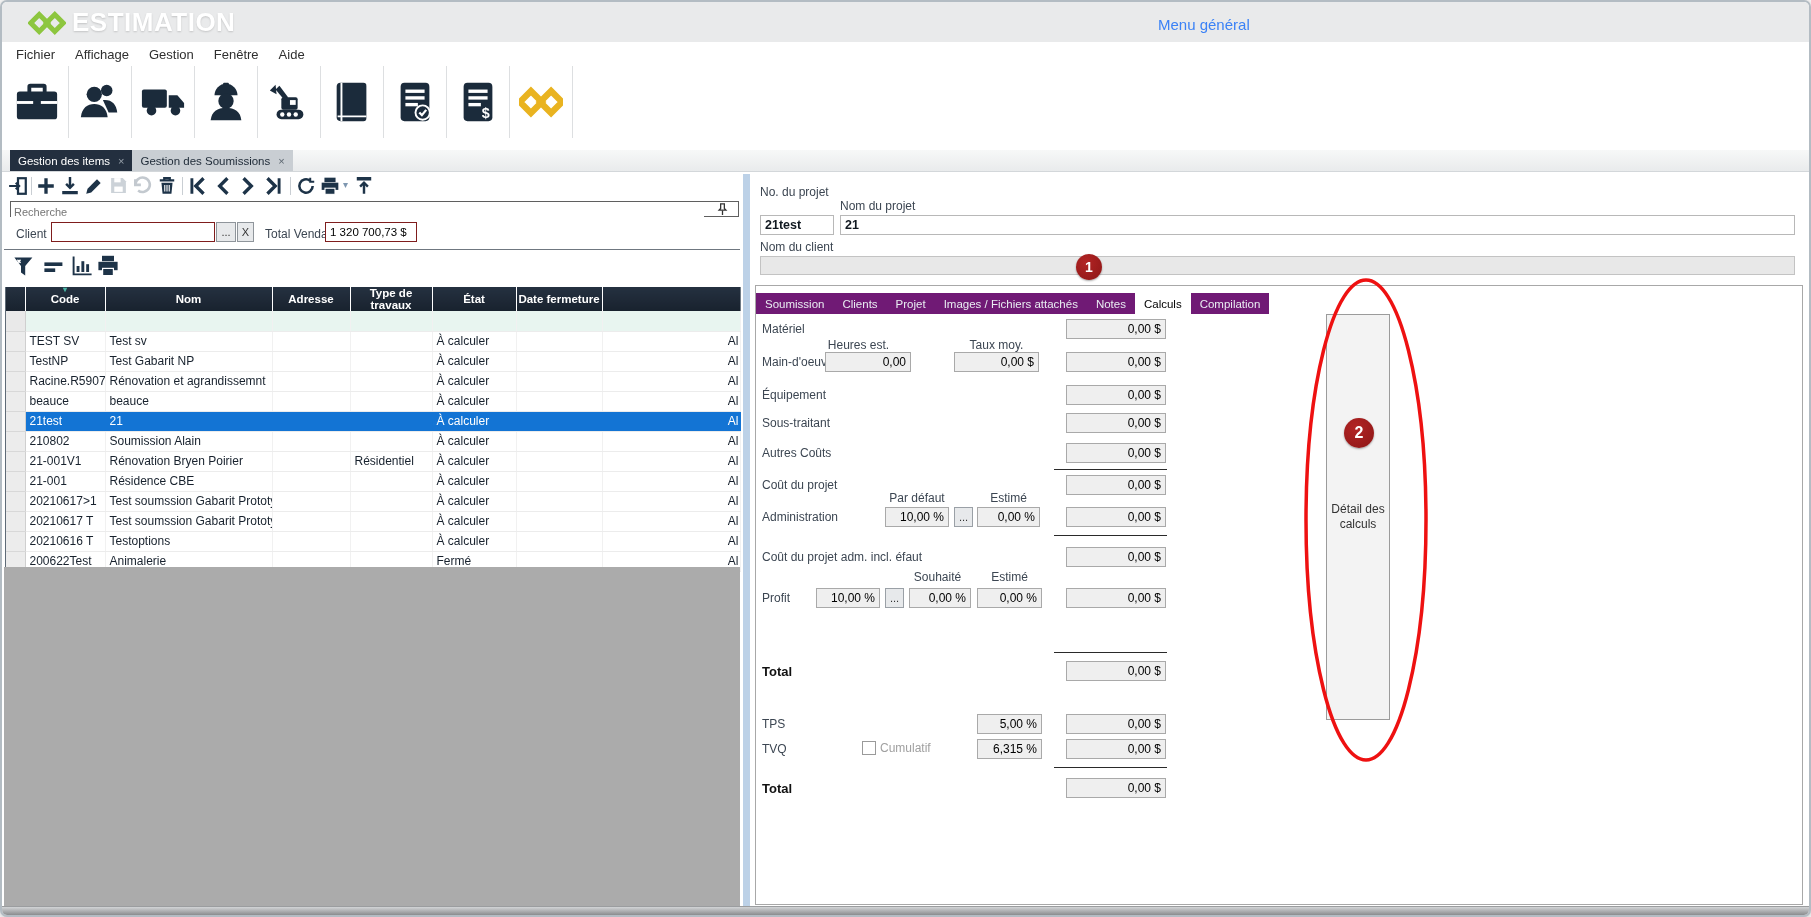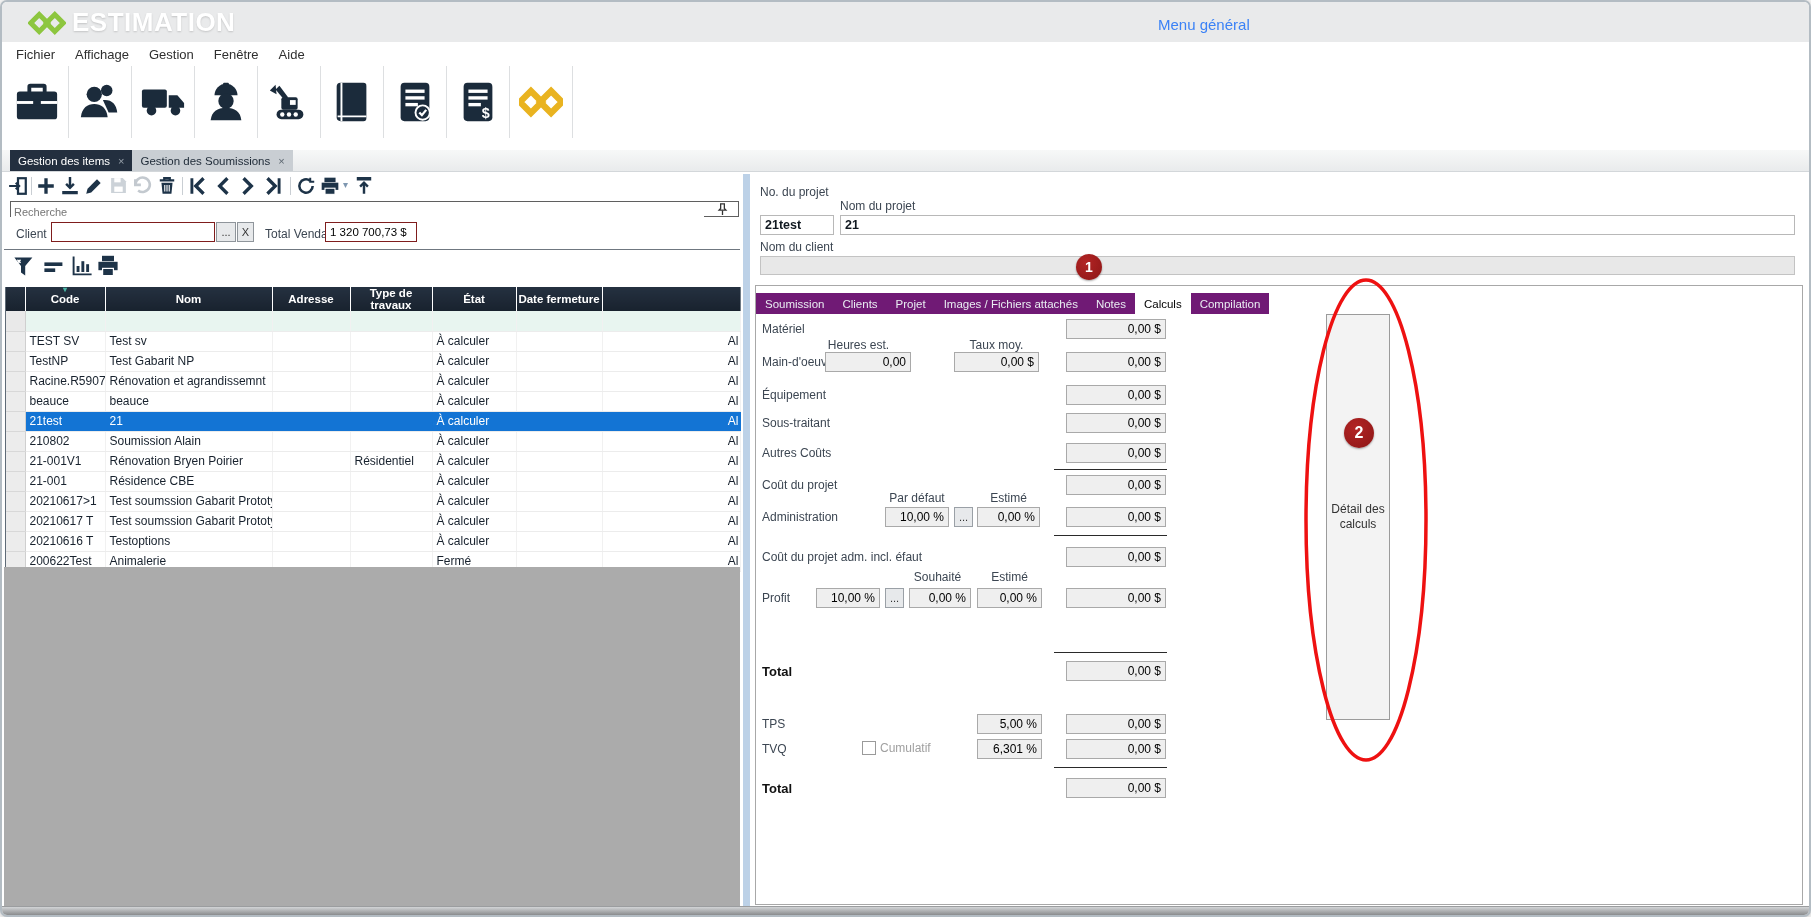--- a/index.html
+++ b/index.html
@@ -554,21 +554,21 @@
 
   <span class="abs lbl" style="left:760px;top:715px;">TPS</span>
   <div class="fld" style="left:975px;top:712px;width:65px;">5,00 %</div>
   <div class="fld amt" style="top:712px;">0,00 $</div>
 
   <span class="abs lbl" style="left:760px;top:740px;">TVQ</span>
   <div class="cumul">
     <span class="box"></span>
     <span class="t">Cumulatif</span>
   </div>
-  <div class="fld" style="left:975px;top:737px;width:65px;">6,301 %</div>
+  <div class="fld" style="left:975px;top:737px;width:65px;">6,315 %</div>
   <div class="fld amt" style="top:737px;">0,00 $</div>
 
   <div class="sumline" style="top:765px;"></div>
   <span class="abs totlbl" style="left:760px;top:779px;position:absolute;">Total</span>
   <div class="fld amt" style="top:776px;">0,00 $</div>
 
   <div class="abs detailbtn">
     <span>Détail des calculs</span>
   </div>
 

